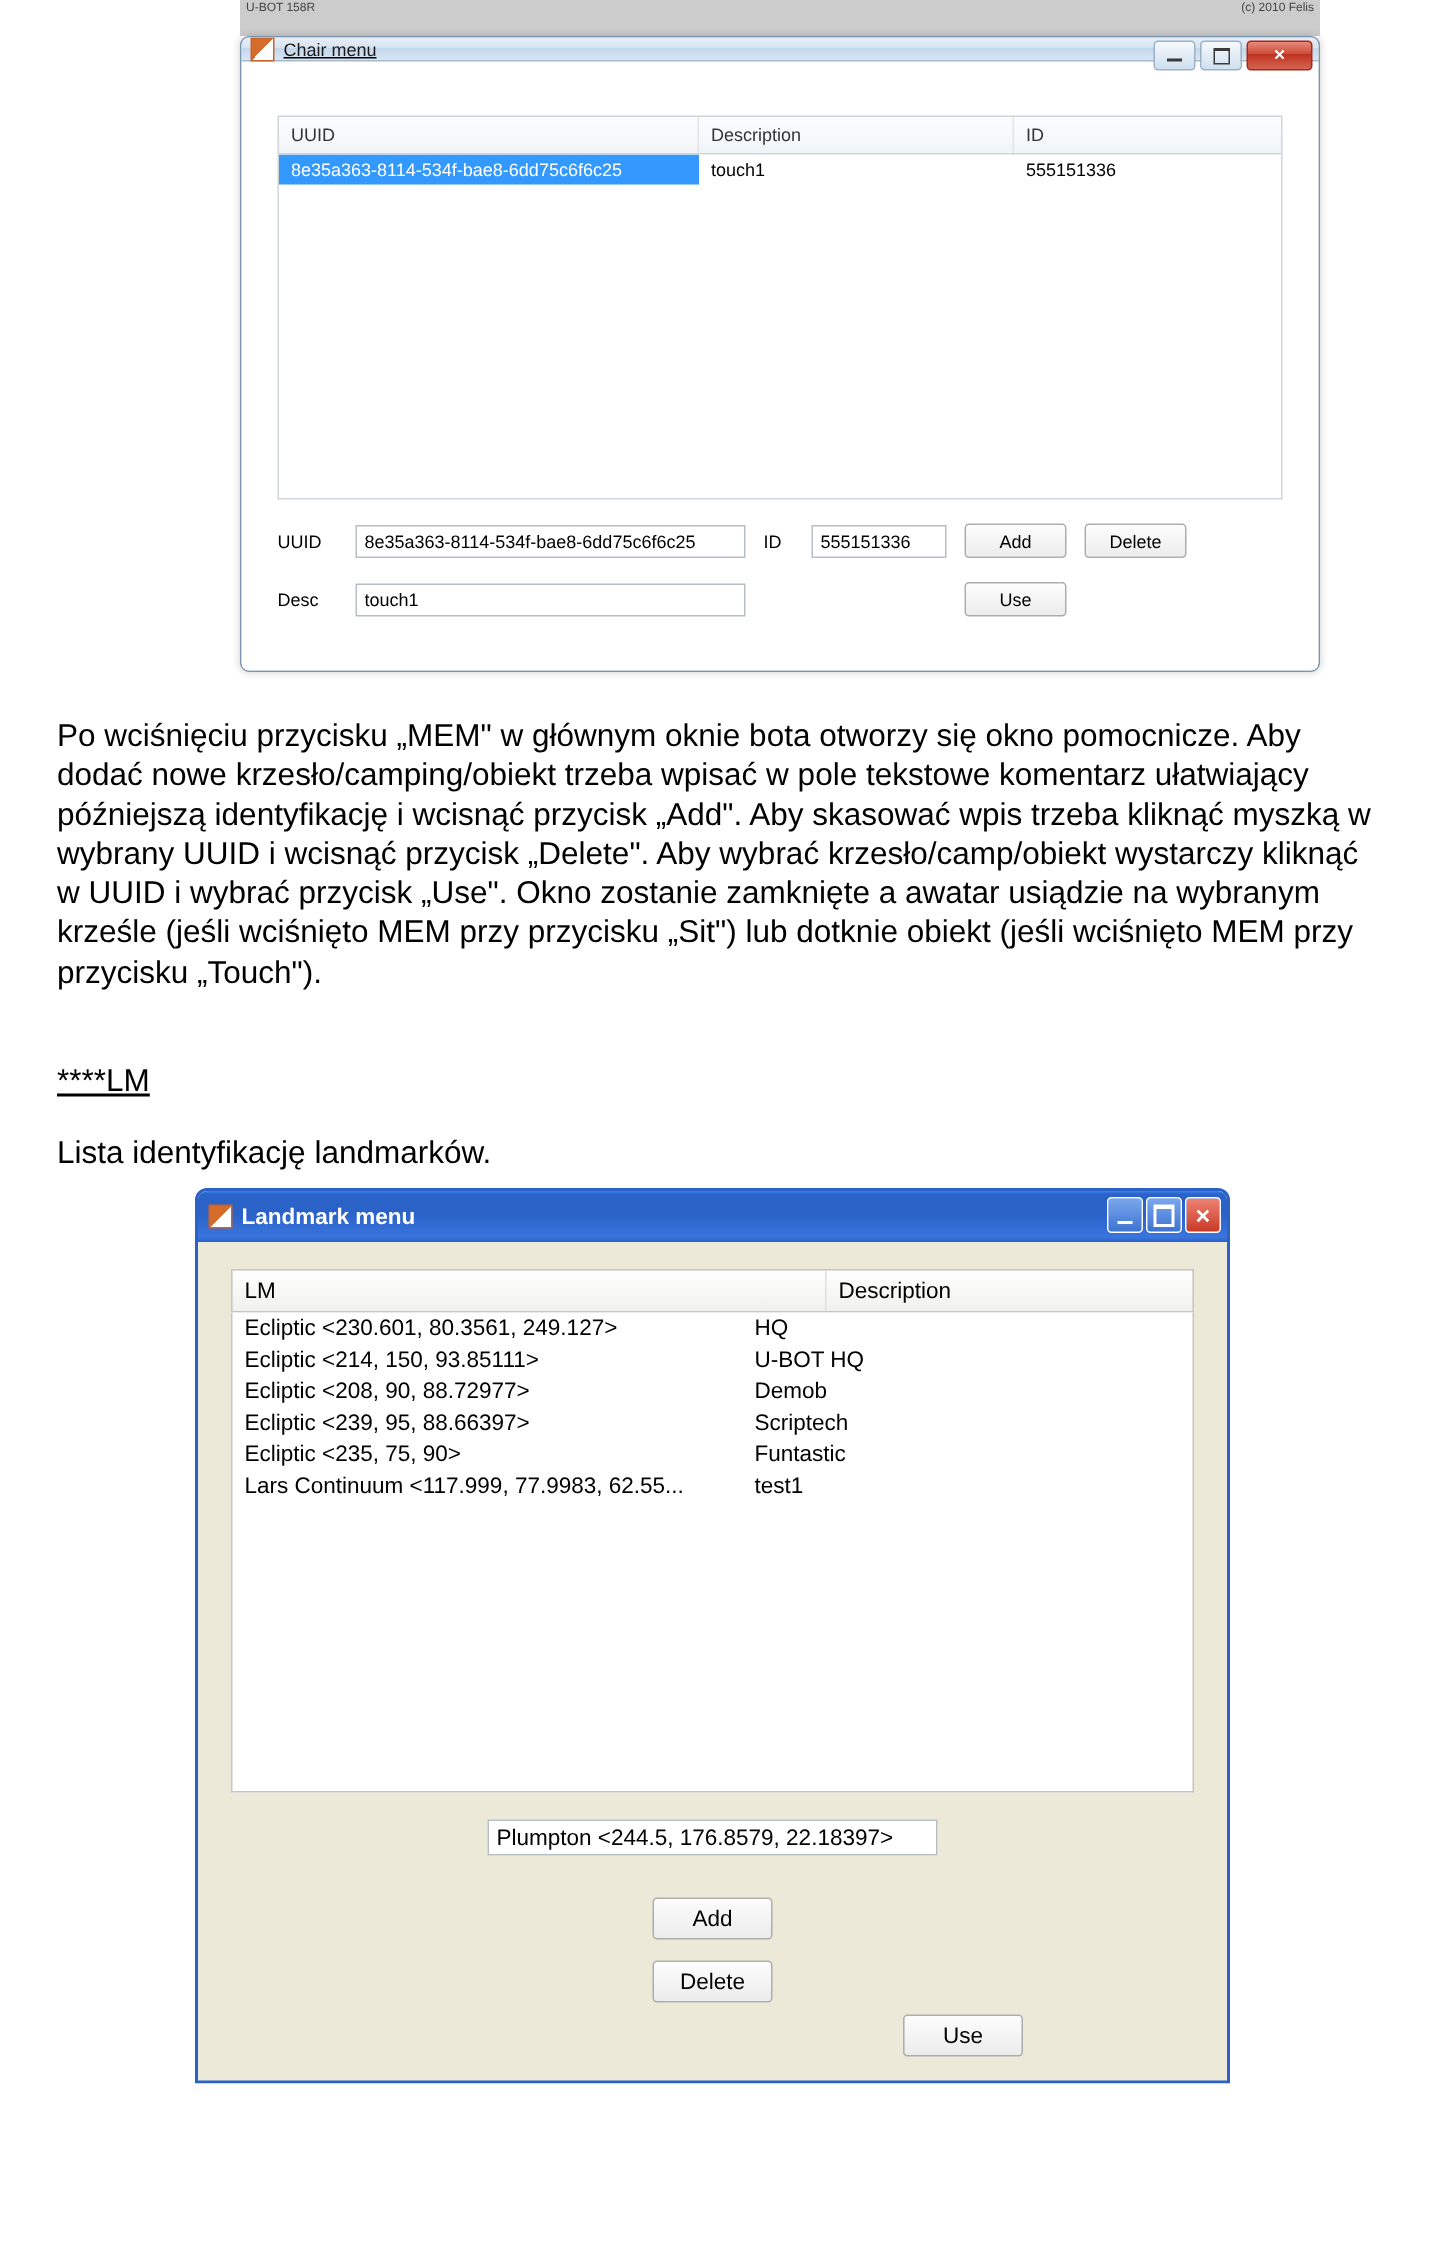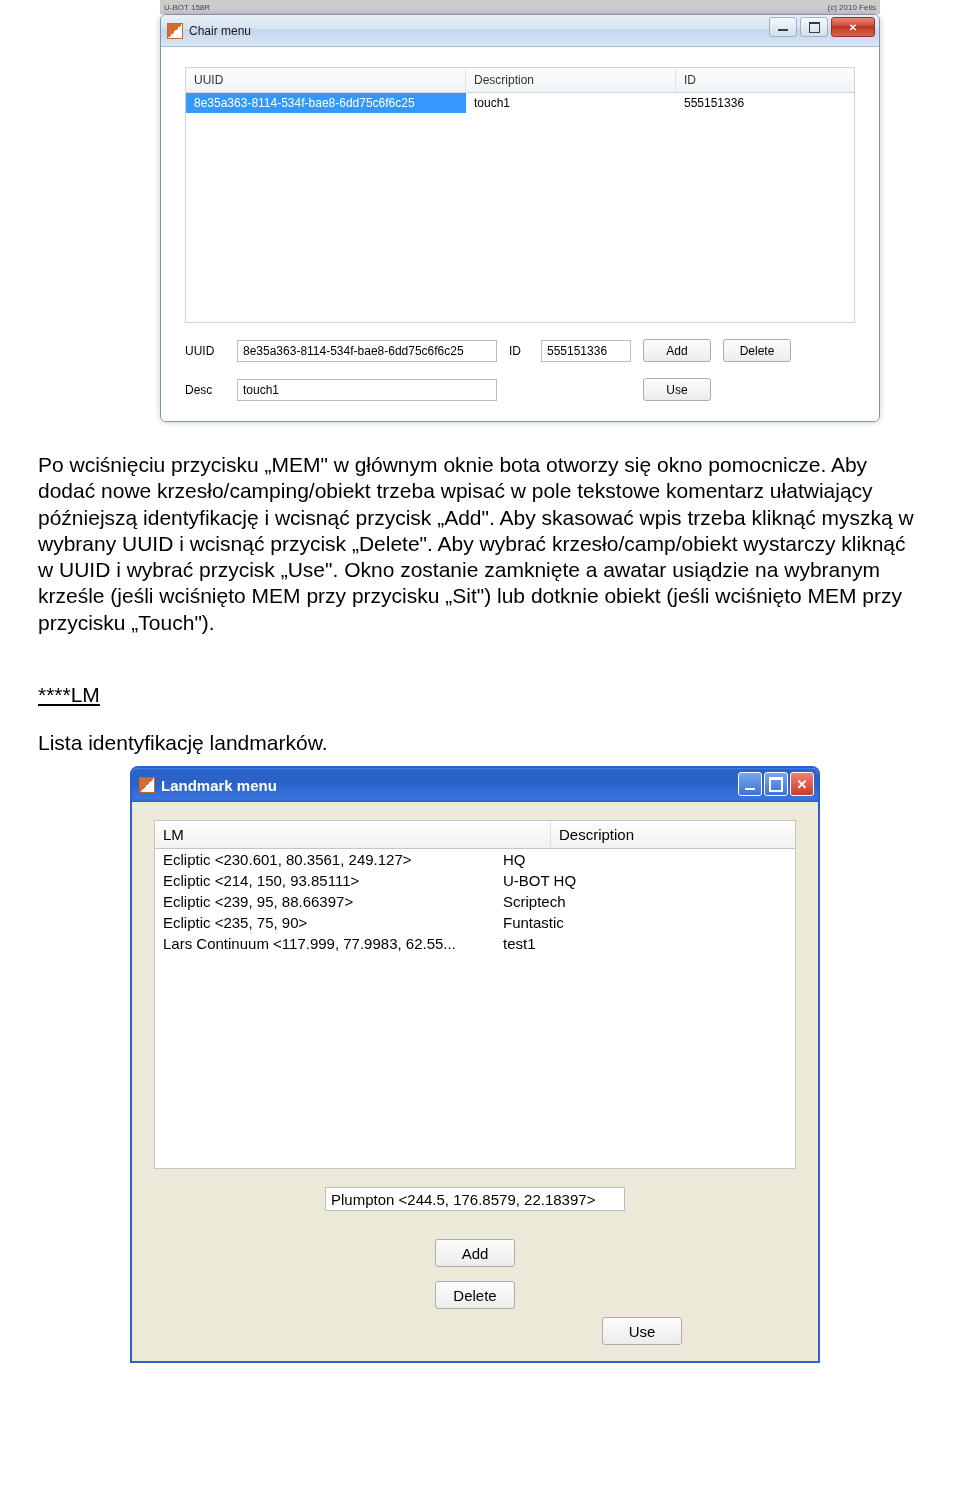--- a/index.html
+++ b/index.html
@@ -18,27 +18,28 @@
   .win7-window {
     width: 720px;
     margin: 0 0 20px 160px;
     border: 1px solid #7a95b0;
     border-radius: 6px;
     background: #fff;
     box-shadow: 0 0 6px rgba(0,0,0,0.2);
     overflow: hidden;
   }
   .win7-title {
-    height: 32px;
+    height: 16px;
     background: linear-gradient(to bottom,#e9eff6 0%,#d5e4f2 45%,#c3d6eb 46%,#d8e6f4 100%);
     border-bottom: 1px solid #a6b9cd;
     display: flex;
     align-items: center;
     padding: 0 0 0 6px;
     position: relative;
+    text-decoration: underline;
   }
   .win7-title .app-icon {
     width: 16px; height: 16px;
     margin-right: 6px;
     display:inline-block;
     background:
       linear-gradient(135deg,#d66b2b 0 50%,#fff 50% 100%);
     border:1px solid #c96427;
   }
   .win7-title .title-text {
@@ -55,21 +56,21 @@
     display:flex;align-items:center;justify-content:center;
     font-size:11px;
   }
   .win7-min { background: linear-gradient(#f6f9fc,#cfe0ef); border:1px solid #9bb2c8; color:#3a3a3a;}
   .win7-min::before{content:"";display:block;width:10px;height:2px;background:#3a3a3a;margin-top:6px;}
   .win7-max { background: linear-gradient(#f6f9fc,#cfe0ef); border:1px solid #9bb2c8; color:#3a3a3a;}
   .win7-max::before{content:"";display:block;width:9px;height:8px;border:1px solid #3a3a3a;border-top-width:2px;}
   .win7-close { width:44px; background: linear-gradient(#e98a7b,#ca4a36 45%,#c03220 46%,#d26551); border:1px solid #9f2d1f; color:#fff; font-weight:bold;}
   .win7-close::before{content:"✕";font-size:10px;}
   .win7-body {
-    padding: 20px 24px;
+    padding: 36px 24px;
     background:#fff;
   }
   .list-header {
     display:flex;
     border:1px solid #d0d5da;
     background: linear-gradient(#fdfdfe,#f1f4f7);
     font-size:12px;
     color:#333;
   }
   .list-header > div {
@@ -183,22 +184,22 @@
     background:#fff;
   }
   .xp-btn{
     font-size:15px;background:linear-gradient(#fdfdfd,#ececec);
     border:1px solid #adadad;border-radius:3px;
     padding:2px 0;width:80px;height:28px;cursor:pointer;
   }
   .xp-btn-row2{margin-top:8px;display:flex;gap:14px;justify-content:flex-end;padding-right:6px;}
   .spacer{flex:1;}
   .win-bg-strip{
-    height:14px;background:#ccc;margin:0 0 0 160px;width:720px;
-    display:flex;align-items:center;font-size:8px;color:#444;padding:0 4px;
+    height:24px;background:#ccc;margin:0 0 0 160px;width:720px;
+    display:flex;align-items:flex-start;font-size:8px;color:#444;padding:0 4px;
     justify-content:space-between;
   }
 </style>
 </head>
 <body>
 
 <div class="page">
 
   <div class="win-bg-strip">
     <span>U-BOT 158R</span>
@@ -273,20 +274,24 @@
 
       <div class="xp-row">
             <div class="c1">Ecliptic &lt;230.601, 80.3561, 249.127&gt;</div>
             <div class="c2">HQ</div>
           </div>
           <div class="xp-row">
             <div class="c1">Ecliptic &lt;214, 150, 93.85111&gt;</div>
             <div class="c2">U-BOT HQ</div>
           </div>
           <div class="xp-row">
+            <div class="c1">Ecliptic &lt;208, 90, 88.72977&gt;</div>
+            <div class="c2">Demob</div>
+          </div>
+          <div class="xp-row">
             <div class="c1">Ecliptic &lt;239, 95, 88.66397&gt;</div>
             <div class="c2">Scriptech</div>
           </div>
           <div class="xp-row">
             <div class="c1">Ecliptic &lt;235, 75, 90&gt;</div>
             <div class="c2">Funtastic</div>
           </div>
           <div class="xp-row">
             <div class="c1">Lars Continuum &lt;117.999, 77.9983, 62.55...</div>
             <div class="c2">test1</div>

